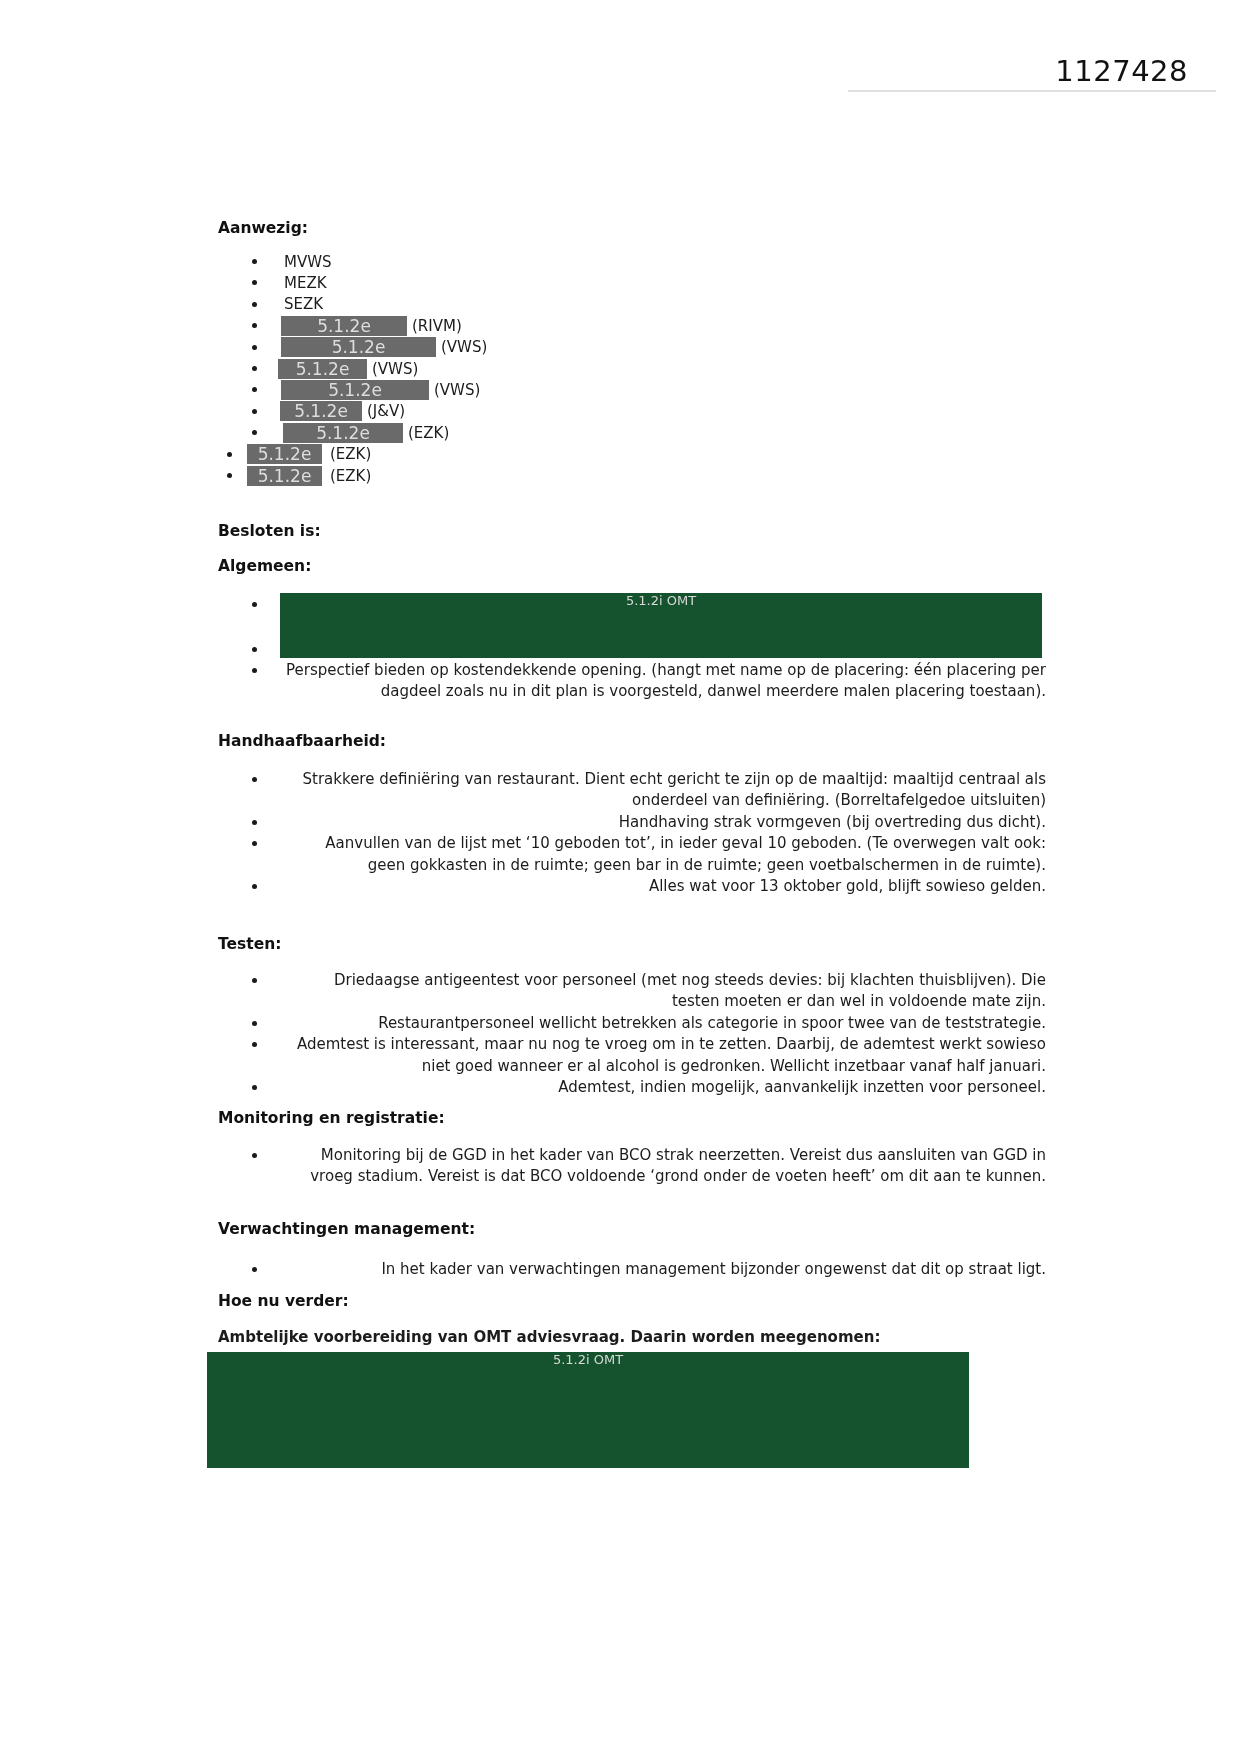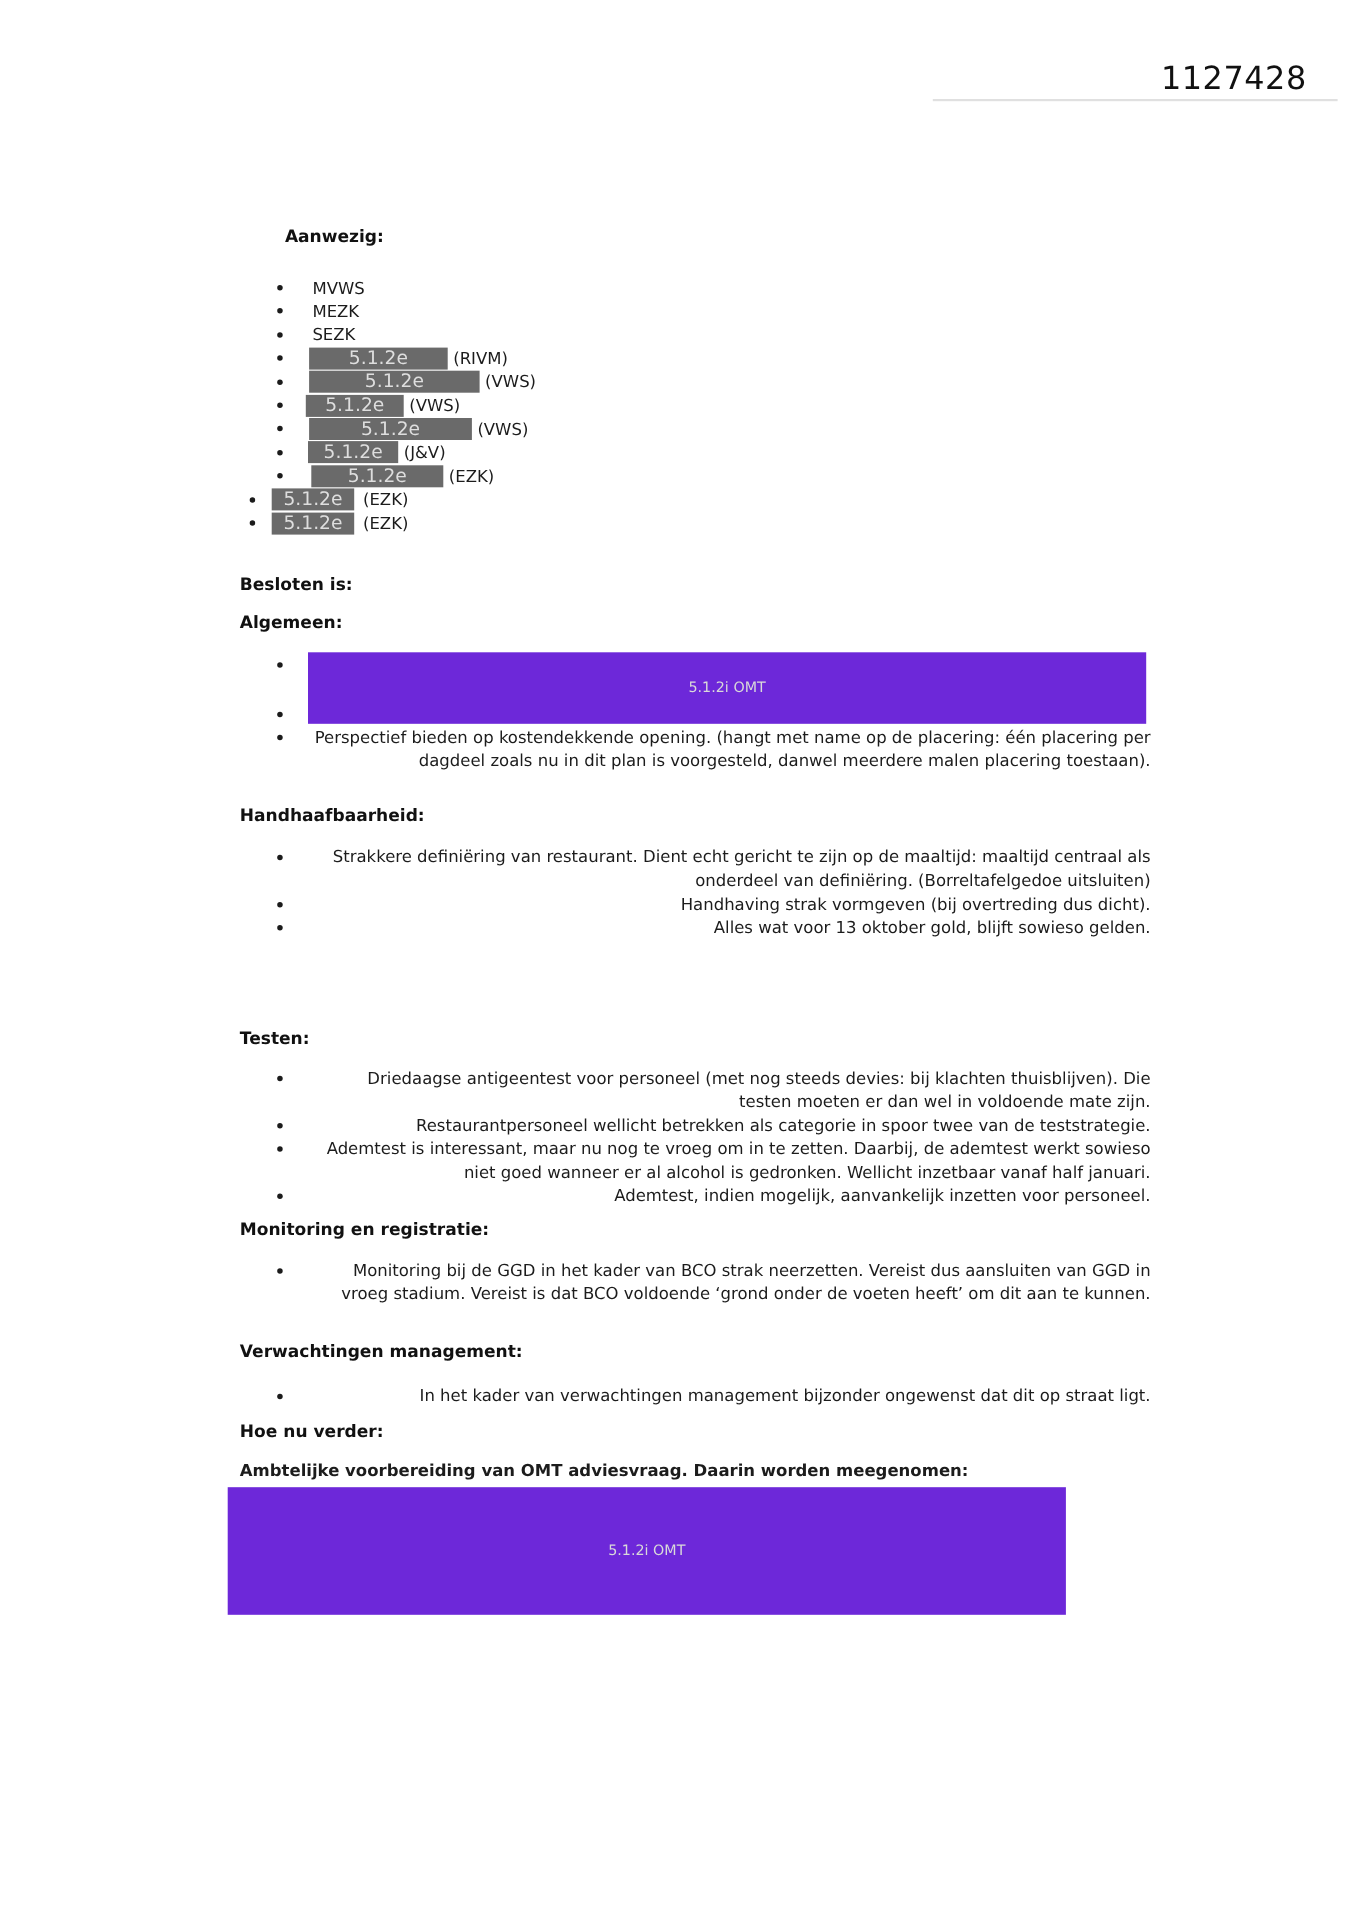--- a/index.html
+++ b/index.html
@@ -57,22 +57,22 @@
   .bullets{position:absolute;left:0;width:830px;}
   .li{
     position:relative;
     padding-left:66px;
     font-size:15px;line-height:21.4px;text-align:right;
   }
   .li .btxt{width:762px;}
   .li .dot{left:34px;top:8px;}
   .bigbox{
     position:absolute;
-    background:#6d28d9;
-    display:flex;align-items:center;justify-content:center;
+    background:#14532d;
+    display:flex;align-items:flex-start;justify-content:center;
   }
   .bigbox .blabel{
     font-size:13px;color:#d9d9d9;white-space:nowrap;
   }
   #box1-wrap{position:absolute;left:0;top:593px;width:830px;height:65px;}
   #box1{left:62px;top:0;width:762px;height:65px;}
   #box1-wrap .dot.b1{left:34px;top:9px;}
   #box1-wrap .dot.b2{left:34px;top:54px;}
   .para{
     position:absolute;left:0;
@@ -83,21 +83,21 @@
 </head>
 <body>
 
 <div id="page">
 
   <div id="doc-number">1127428</div>
   <div id="faint-line"></div>
 
   <div class="content">
 
-    <div class="heading" style="top:206px;margin-left:41px;">Aanwezig:</div>
+    <div class="heading" style="top:219px;">Aanwezig:</div>
 
     <div class="list" style="top:251px;">
       <div class="row">
         <span class="dot"></span>
         <span class="txt">MVWS</span>
       </div>
       <div class="row">
         <span class="dot"></span>
         <span class="txt">MEZK</span>
       </div>
@@ -188,20 +188,24 @@
       <div class="li">
         <span class="dot"></span>
         <div class="btxt">Strakkere definiëring van restaurant. Dient echt gericht te zijn op de maaltijd: maaltijd centraal als onderdeel van definiëring. (Borreltafelgedoe uitsluiten)</div>
       </div>
       <div class="li">
         <span class="dot"></span>
         <div class="btxt">Handhaving strak vormgeven (bij overtreding dus dicht).</div>
       </div>
       <div class="li">
         <span class="dot"></span>
+        <div class="btxt">Aanvullen van de lijst met ‘10 geboden tot’, in ieder geval 10 geboden. (Te overwegen valt ook: geen gokkasten in de ruimte; geen bar in de ruimte; geen voetbalschermen in de ruimte).</div>
+      </div>
+      <div class="li">
+        <span class="dot"></span>
         <div class="btxt">Alles wat voor 13 oktober gold, blijft sowieso gelden.</div>
       </div>
     </div>
 
     <div class="heading" style="top:935px;">Testen:</div>
 
     <div class="bullets" style="top:970px;">
       <div class="li">
         <span class="dot"></span>
         <div class="btxt">Driedaagse antigeentest voor personeel (met nog steeds devies: bij klachten thuisblijven). Die testen moeten er dan wel in voldoende mate zijn.</div>

